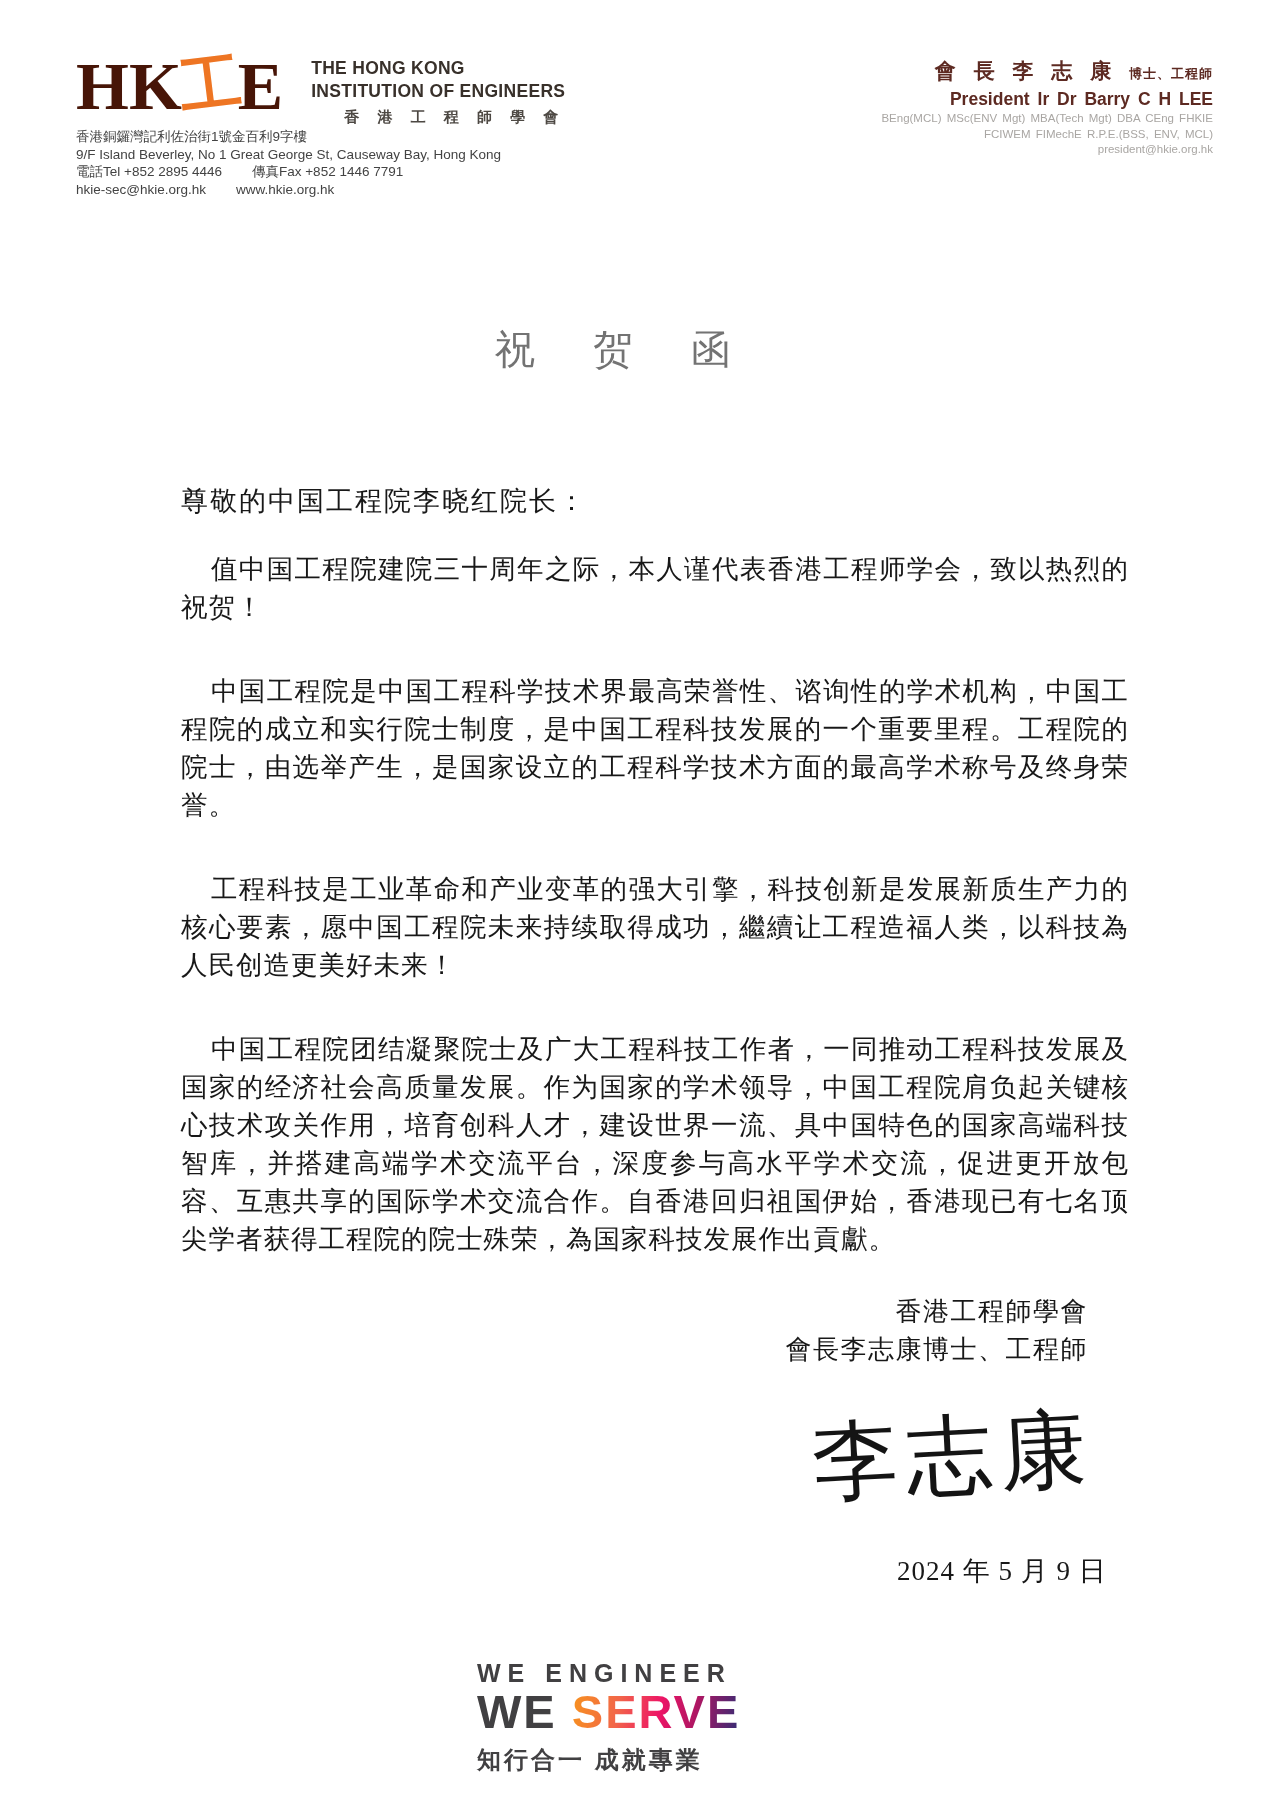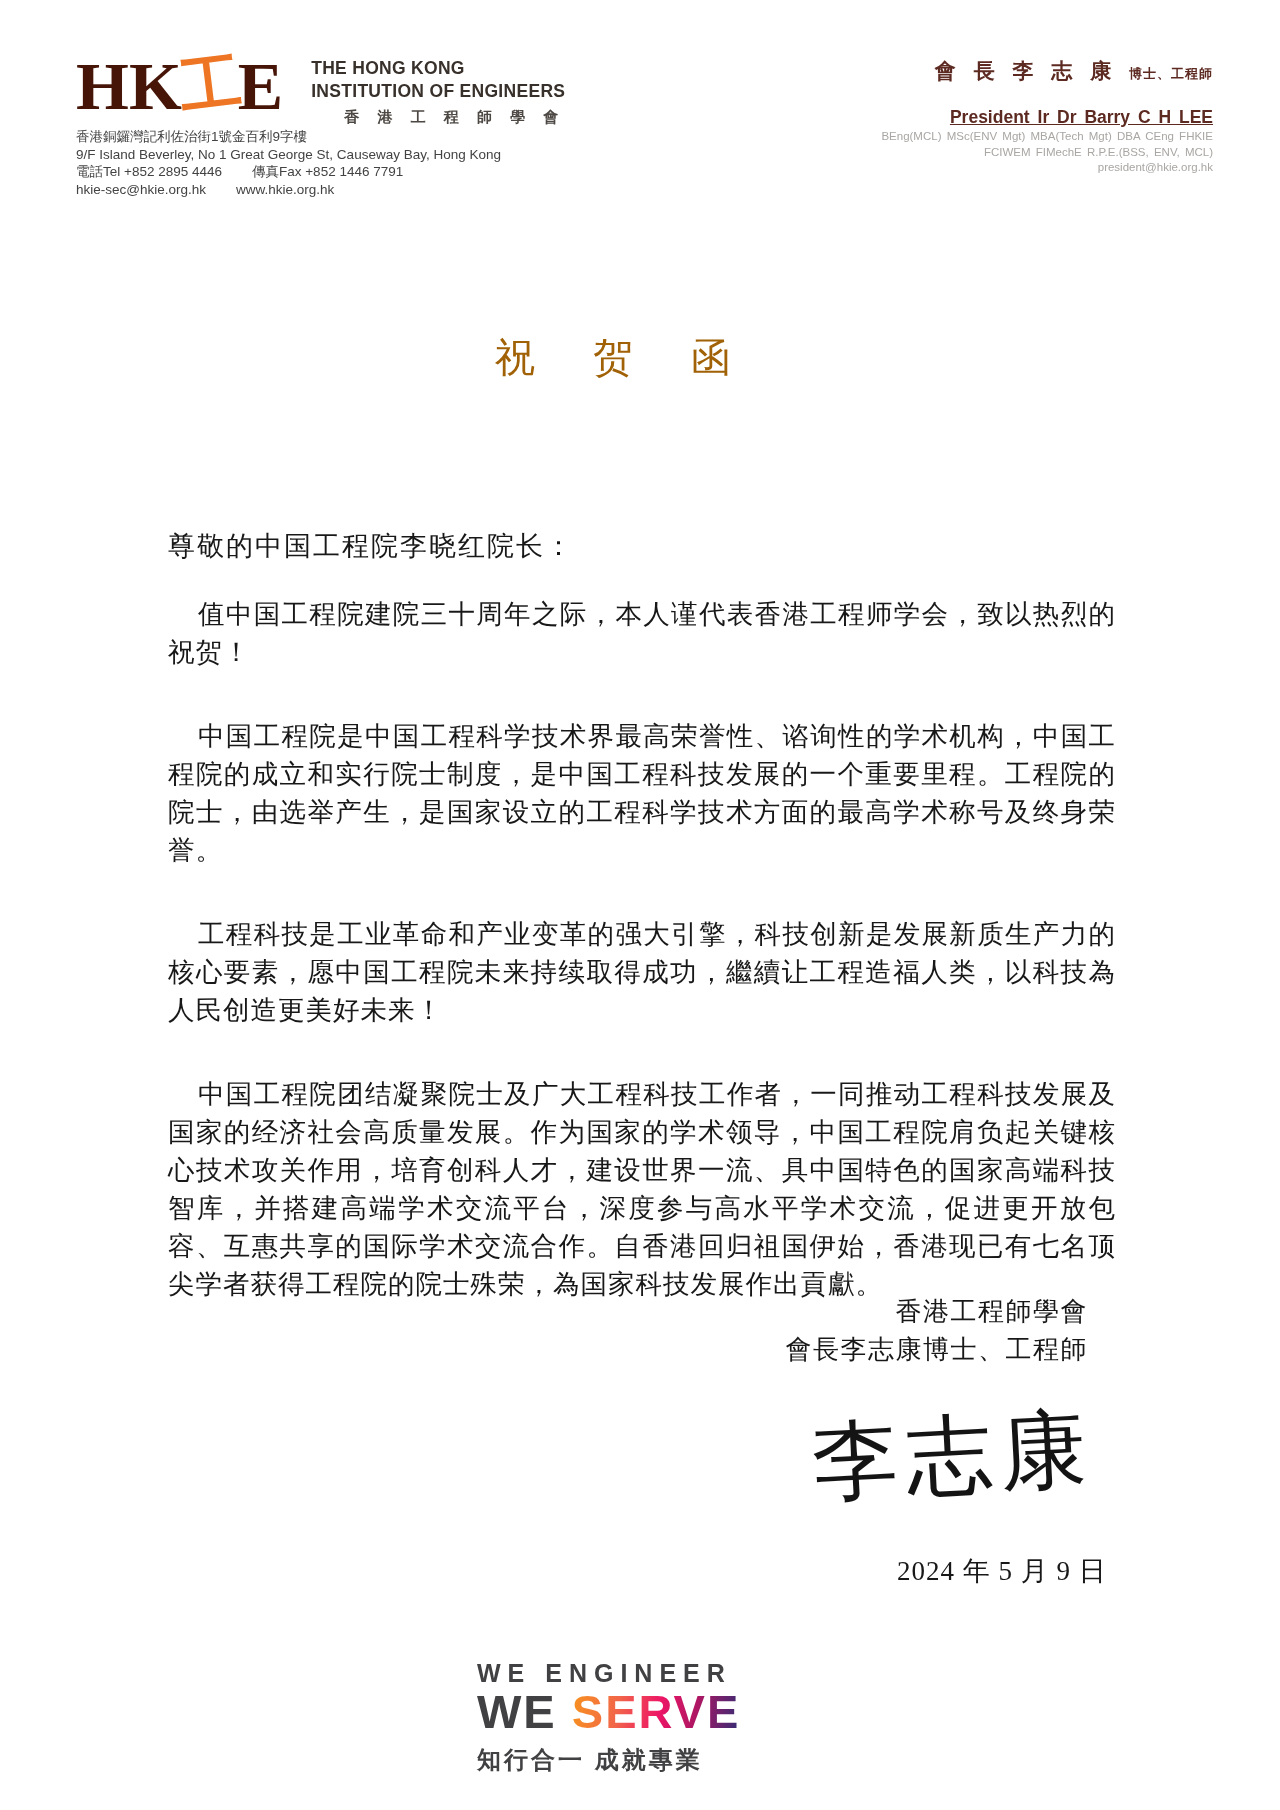--- a/index.html
+++ b/index.html
@@ -25,30 +25,30 @@
   .org-names{margin-left:28px;padding-top:9px;}
   .org-en{font-size:17.5px;font-weight:700;line-height:23px;color:#38302a;letter-spacing:.3px;}
   .org-cn{font-size:15px;font-weight:600;letter-spacing:7px;color:#4d4843;margin-top:5px;text-align:right;}
   
   .address{position:absolute;left:76px;top:128px;font-size:13.5px;line-height:17.5px;color:#434343;}
   .gap{display:inline-block;width:30px;}
   
   .president{position:absolute;right:67px;top:58px;text-align:right;}
   .pres-cn{font-size:21px;font-weight:700;color:#5d2a22;letter-spacing:6px;line-height:26px;}
   .pres-cn-suffix{font-size:13px;font-weight:700;letter-spacing:1px;}
-  .pres-en{font-size:17.5px;font-weight:700;color:#5d2a22;margin-top:20px;line-height:21px;word-spacing:3px;text-decoration:underline;}
+  .pres-en{font-size:17.5px;font-weight:700;color:#5d2a22;margin-top:2px;line-height:21px;word-spacing:3px;}
   .pres-cred{font-size:11.5px;color:#a9a6a3;line-height:14.5px;margin-top:1px;word-spacing:2px;}
   .title{
-    position:absolute;left:0;right:30px;top:330px;margin:0;
-    text-align:center;font-weight:500;font-size:40px;color:#a16207;
+    position:absolute;left:0;right:30px;top:322px;margin:0;
+    text-align:center;font-weight:500;font-size:40px;color:#737373;
     letter-spacing:0.6em;
     font-family:"Liberation Serif","DejaVu Serif",serif;
   }
-  .letter-body{position:absolute;left:168px;top:482px;width:948px;color:#181818;
-    font-family:"Liberation Serif","DejaVu Serif",serif;margin-top:45px;}
+  .letter-body{position:absolute;left:181px;top:482px;width:948px;color:#181818;
+    font-family:"Liberation Serif","DejaVu Serif",serif;}
   .salutation{font-size:27px;line-height:38px;letter-spacing:2px;margin:0 0 30px 0;}
   .letter-body p{
     font-size:26.5px;line-height:38px;letter-spacing:1px;
     margin:0 0 46px 0;text-indent:30px;text-align:justify;
   }
   
   .signoff{position:absolute;right:192px;top:1293px;text-align:right;
     font-size:26px;line-height:38px;letter-spacing:1.5px;color:#181818;
     font-family:"Liberation Serif","DejaVu Serif",serif;}
   .signature{

